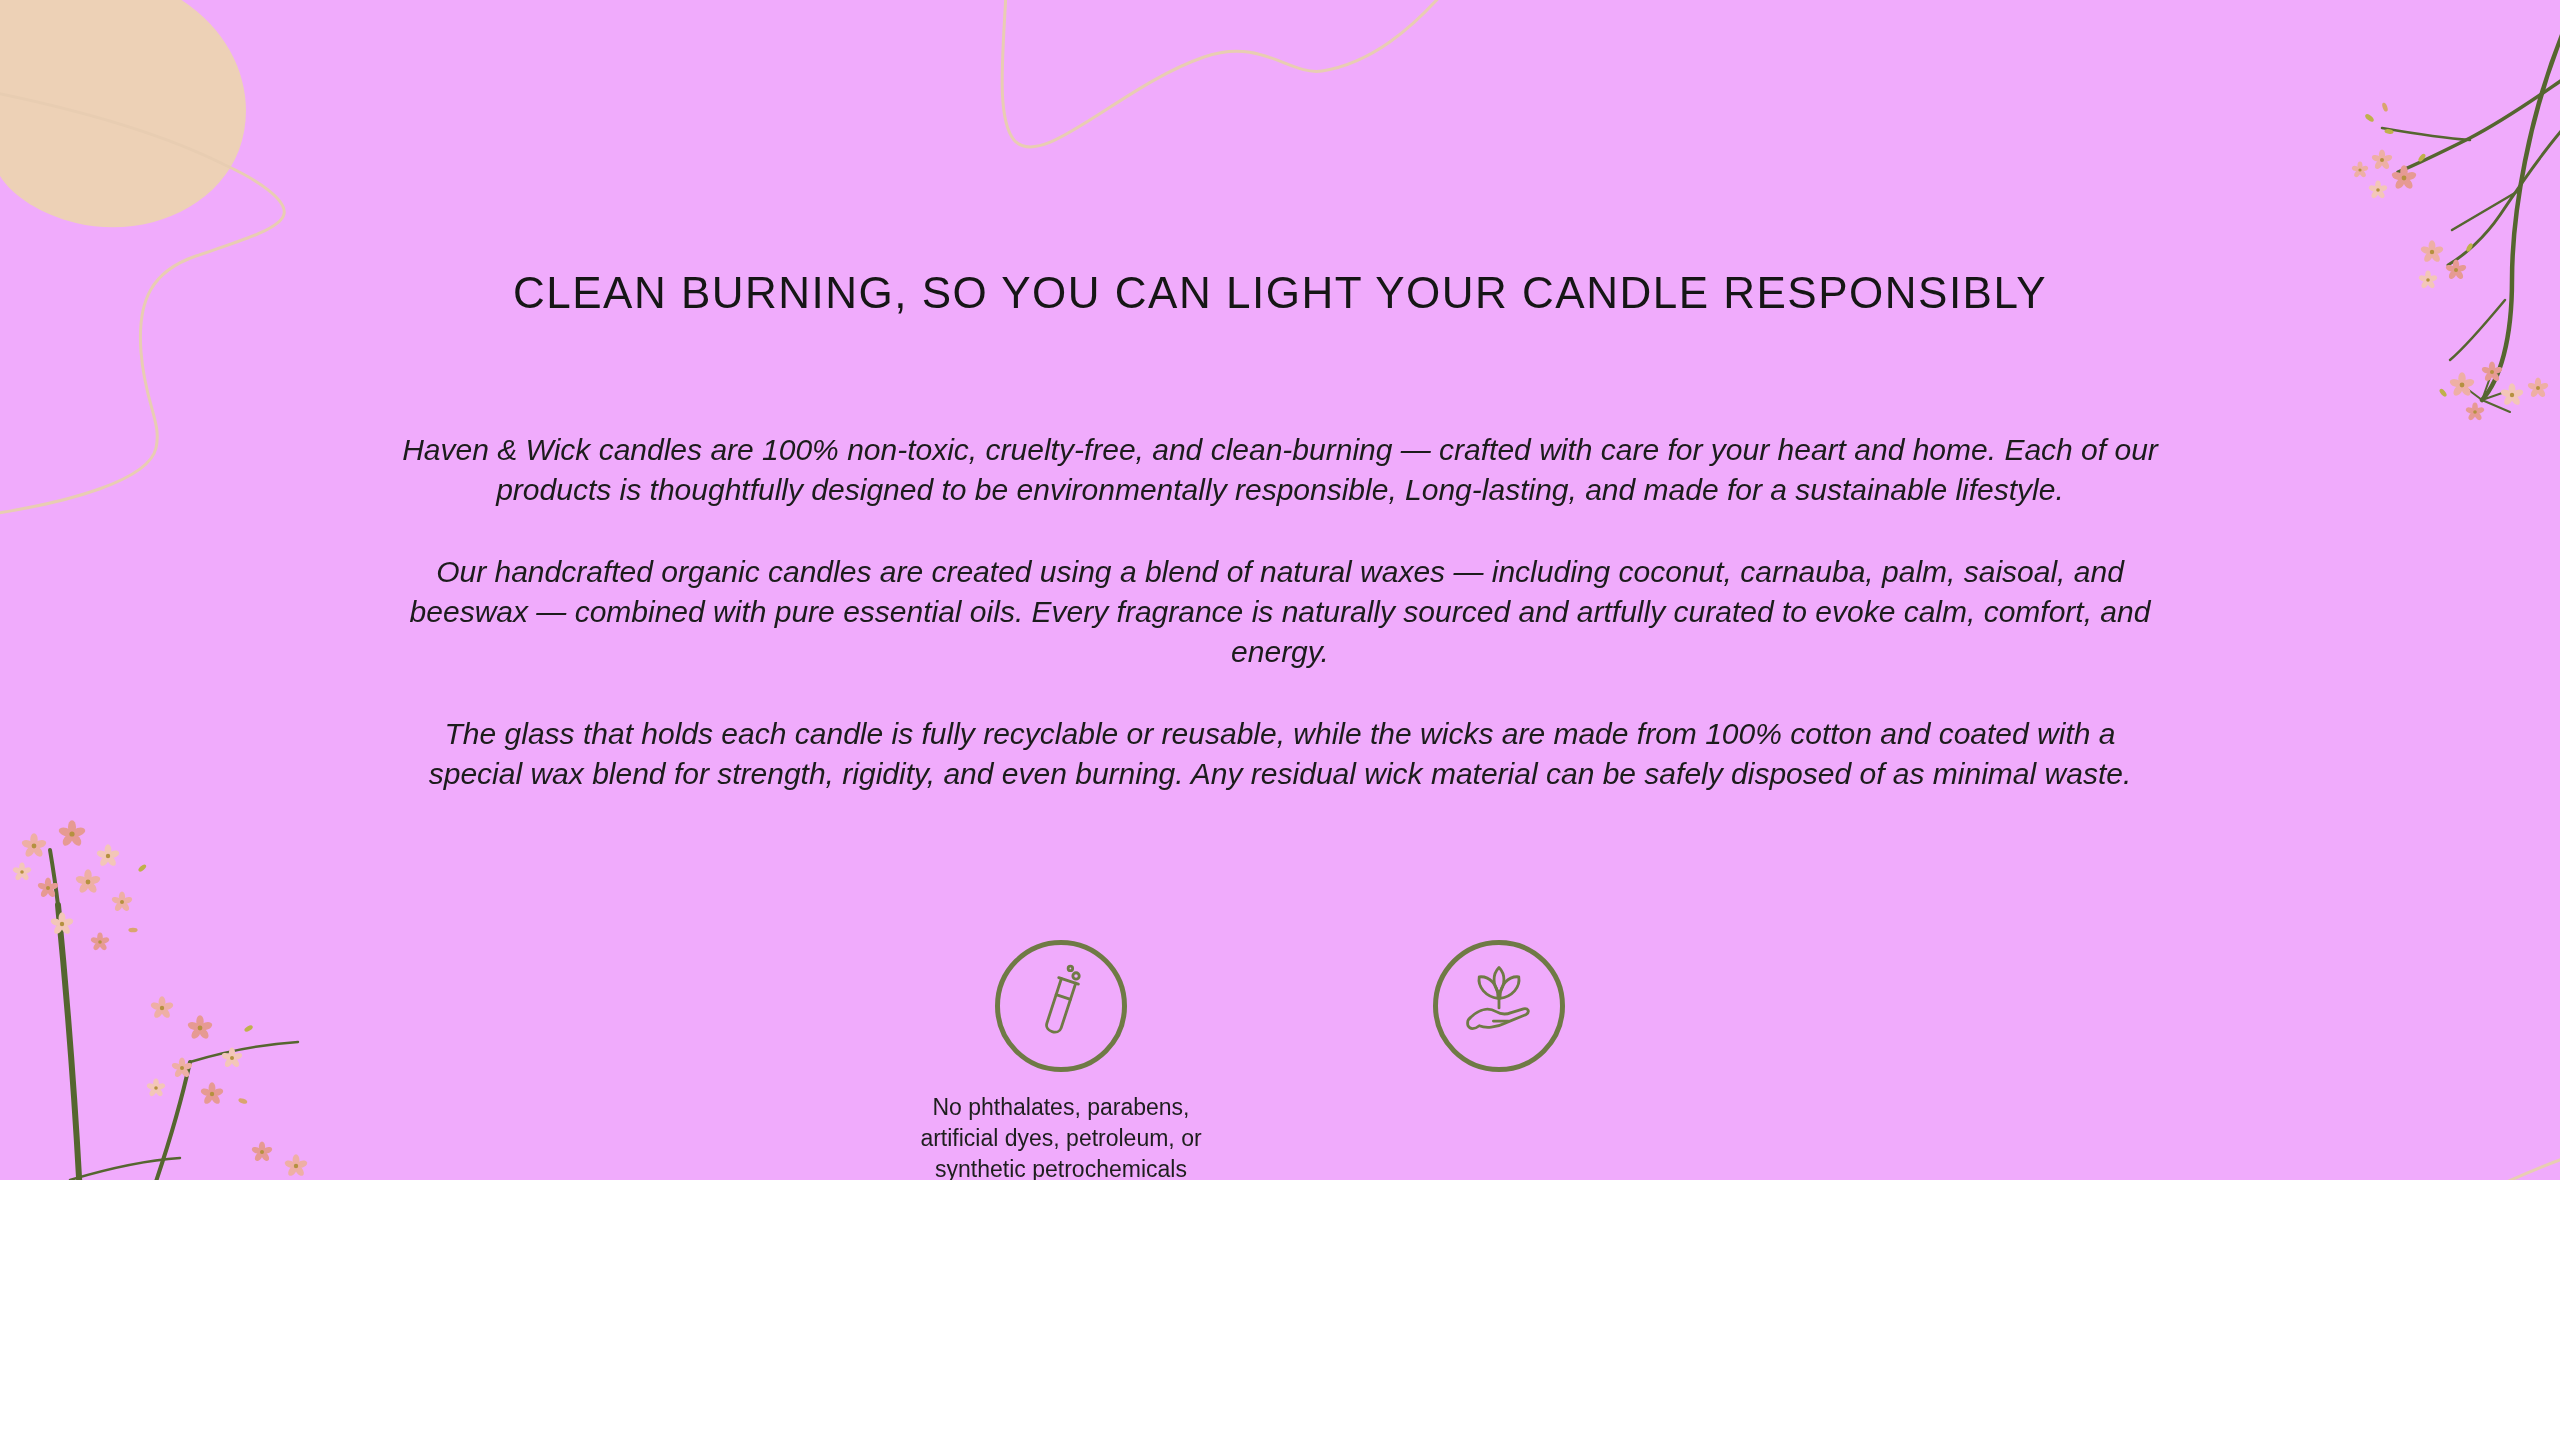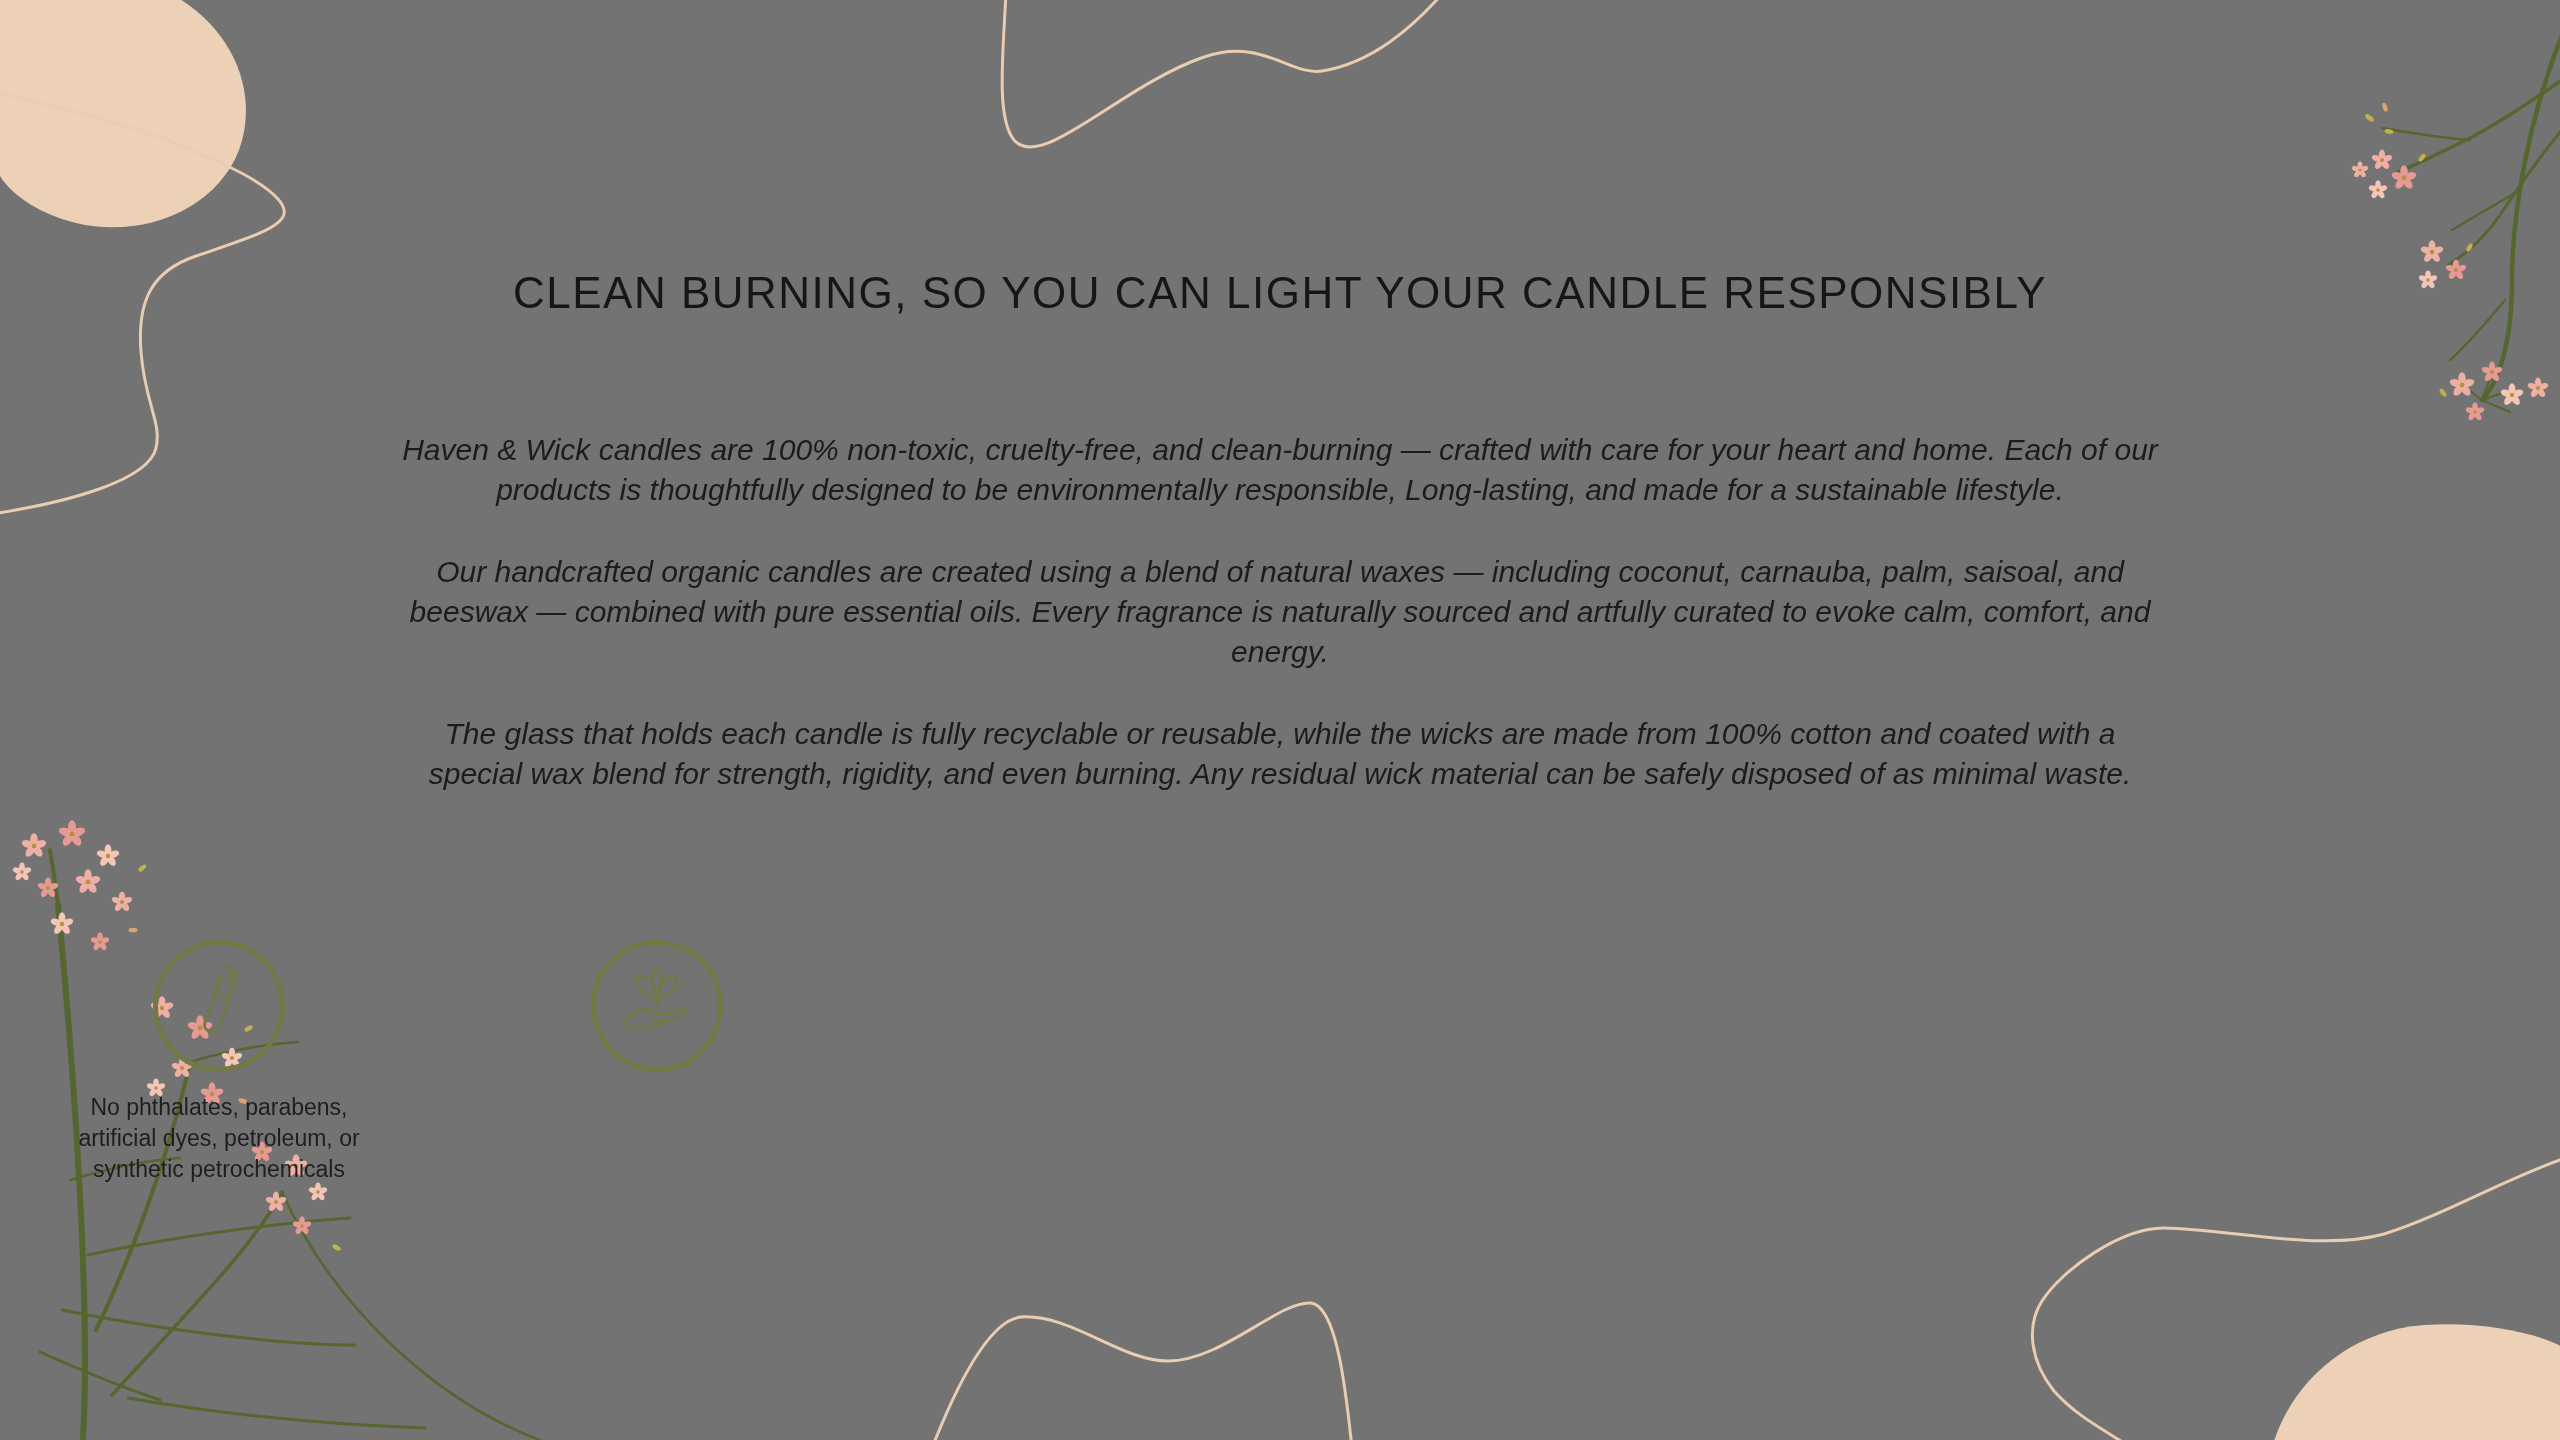--- a/index.html
+++ b/index.html
@@ -3,22 +3,22 @@
 <meta charset="utf-8">
 <style>
   html, body { margin: 0; padding: 0; }
   body {
     width: 2560px; height: 1440px;
     font-family: "Liberation Sans", sans-serif;
     overflow: hidden;
   }
   .page {
     position: relative;
-    width: 2560px; height: 1440px;
-    background: #737373;
+    width: 2560px; height: 1180px;
+    background: #f0abfc;
     overflow: hidden;
   }
   .decor-layer {
     position: absolute; inset: 0;
     width: 2560px; height: 1440px;
     pointer-events: none;
   }
   .content { position: absolute; inset: 0; }
   .heading {
     position: absolute; top: 268px; left: 0; right: 0;
@@ -39,21 +39,21 @@
     margin: 0 auto 42px auto;
     max-width: 2100px;
     font-size: 30px;
     line-height: 40px;
     color: #1c1c1c;
     white-space: pre-line;
   }
   .features {
     position: absolute; top: 940px; left: 0; right: 0;
     display: flex;
-    justify-content: flex-start;
+    justify-content: center;
   }
   .feature {
     width: 438px;
     display: flex;
     flex-direction: column;
     align-items: center;
   }
   .icon-circle {
     width: 122px; height: 122px;
     border: 5px solid #6f7a45;

